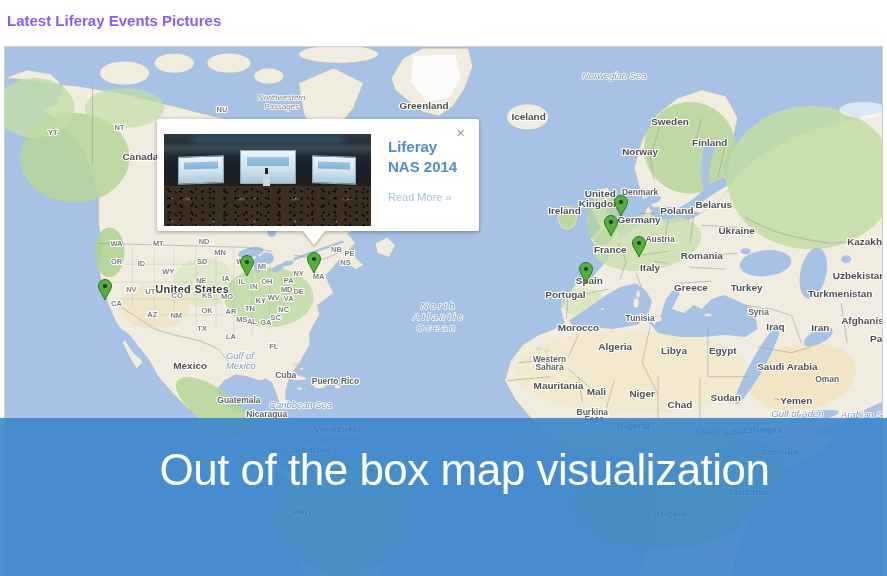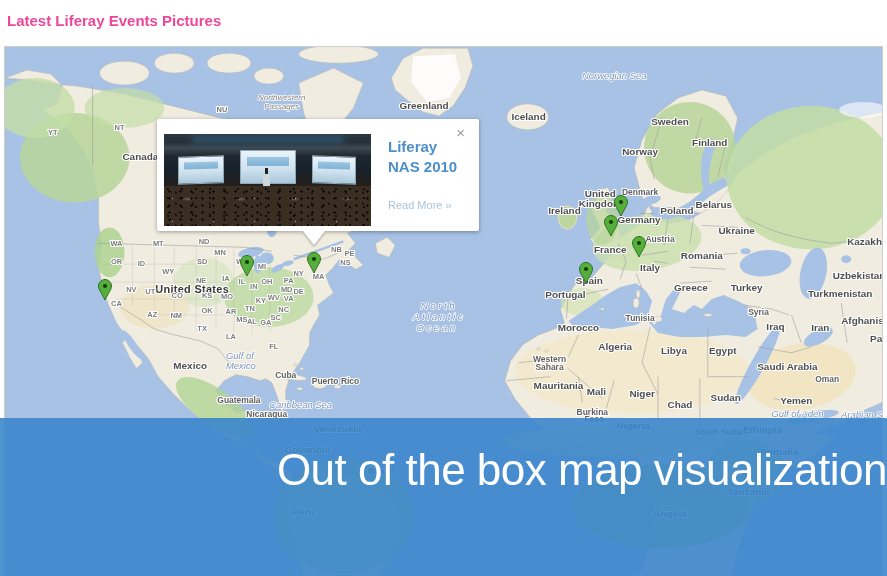--- a/index.html
+++ b/index.html
@@ -1,17 +1,17 @@
 <!DOCTYPE html>
 <html><head>
 <meta charset="utf-8">
 <style>
   html,body{margin:0;padding:0;background:#fff;width:887px;height:576px;overflow:hidden;
     font-family:"Liberation Sans",sans-serif;position:relative;}
-  .page-title{position:absolute;left:7px;top:12px;font-size:15px;font-weight:bold;color:#ec4899;z-index:6;}
+  .page-title{position:absolute;left:7px;top:12px;font-size:15px;font-weight:bold;color:#8b5cf6;z-index:6;}
   
   .map{position:absolute;left:4px;top:46px;width:879px;height:530px;background:#a7c2e5;
     border:1px solid #cfcfcf;box-sizing:border-box;overflow:hidden;}
   .map svg{position:absolute;left:0;top:0;}
   .lbl{text-anchor:middle;paint-order:stroke;stroke:#ffffff;stroke-width:2.2px;stroke-linejoin:round;
     font-family:"Liberation Sans",sans-serif;}
   .country{font-size:10px;font-weight:bold;fill:#4e4e4e;}
   .csmall{font-size:8.5px;font-weight:bold;fill:#5f5f5f;}
   .state{font-size:7.5px;font-weight:bold;fill:#7d7d7d;}
   .big{font-size:11px;font-weight:bold;fill:#383838;letter-spacing:.3px;}
@@ -27,21 +27,21 @@
   
   .infowindow{position:absolute;left:152px;top:72px;width:322px;height:112px;background:#fff;
     border-radius:2px;box-shadow:0 1px 4px rgba(0,0,0,.35);z-index:3;}
   .iw-tail{position:absolute;top:100%;left:146px;width:0;height:0;border-left:11px solid transparent;
     border-right:11px solid transparent;border-top:14px solid #fff;
     filter:drop-shadow(0 2px 1px rgba(0,0,0,.25));}
   .iw-close{position:absolute;right:12px;top:4px;background:none;border:none;color:#9b9b9b;
     font-size:15px;line-height:1;cursor:pointer;padding:2px;font-family:"Liberation Sans",sans-serif;}
   .iw-title{position:absolute;left:231px;top:18px;width:84px;font-size:15px;font-weight:bold;
     color:#4e8fca;line-height:20px;}
-  .iw-link{position:absolute;left:231px;top:80px;font-size:11px;color:#a9c4dc;text-decoration:none;cursor:pointer;}
+  .iw-link{position:absolute;left:231px;top:72px;font-size:11px;color:#a9c4dc;text-decoration:none;cursor:pointer;}
   
   .photo{position:absolute;left:7px;top:15px;width:207px;height:92px;overflow:hidden;
     background:linear-gradient(180deg,#2e3a42 0%,#24303a 9%,#3d4a52 15%,#1f2831 24%,#16212b 38%,#241f1c 55%,#2e261f 72%,#221a14 100%);}
   .photo .glow{position:absolute;top:2px;left:28px;width:152px;height:7px;background:#33536b;filter:blur(3px);}
   .screen{position:absolute;background:linear-gradient(180deg,#eaf3f9 0%,#cfe2ee 55%,#a9c8da 100%);
     border:1px solid #8fa8b8;box-sizing:border-box;}
   .screen:after{content:"";position:absolute;left:12%;top:18%;width:76%;height:30%;
     background:linear-gradient(180deg,#9cc4e0,#7fb3d6);}
   .scr-l{left:14px;top:22px;width:46px;height:28px;transform:skewY(-2deg);}
   .scr-c{left:76px;top:16px;width:56px;height:34px;}
@@ -52,21 +52,21 @@
   .crowd{position:absolute;left:0;bottom:0;width:100%;height:40px;background-color:#3a2d22;
     background-image:
       radial-gradient(circle 2px at 30% 30%,#120d0a 60%,transparent 61%),
       radial-gradient(circle 2px at 70% 60%,#1c1410 60%,transparent 61%),
       radial-gradient(circle 2px at 50% 80%,#0f0b08 60%,transparent 61%),
       radial-gradient(circle 1px at 20% 55%,#9cc0e0 70%,transparent 71%),
       radial-gradient(ellipse 9px 3px at 45% 45%,rgba(214,196,158,.35),transparent 70%);
     background-size:14px 9px,17px 11px,11px 7px,41px 23px,53px 29px;}
   
   .banner{position:absolute;left:0;right:0;top:418px;height:158px;z-index:5;
-    background:rgba(60,134,203,.9);color:#fff;text-align:right;padding-left:42px;}
+    background:rgba(60,134,203,.9);color:#fff;text-align:center;padding-left:42px;}
   .banner-l1{margin-top:27px;font-size:44px;line-height:50px;font-weight:400;letter-spacing:-.5px;}
   .banner-l2{margin-top:7px;font-size:39px;line-height:44px;font-weight:400;letter-spacing:-.5px;}
 </style>
 </head>
 <body>
 
 <div class="page-title">Latest Liferay Events Pictures</div>
 
 <div class="map">
   <svg id="map-svg" width="879" height="530" viewBox="0 0 883 530" xmlns="http://www.w3.org/2000/svg">
@@ -419,21 +419,21 @@
     <div class="photo">
       <div class="glow"></div>
       <div class="screen scr-l"></div>
       <div class="screen scr-c"></div>
       <div class="screen scr-r"></div>
       <div class="stage"></div>
       <div class="speaker"></div>
       <div class="podium"></div>
       <div class="crowd"></div>
     </div>
-    <div class="iw-title">Liferay NAS 2010</div>
+    <div class="iw-title">Liferay NAS 2014</div>
     <a class="iw-link">Read More »</a>
     <div class="iw-tail"></div>
   </div>
 </div>
 
 <div class="banner" style="background: rgba(60, 134, 203, 0.9);">
   <div class="banner-l1">Out of the box map visualization</div>
 </div>
 
 </body></html>

